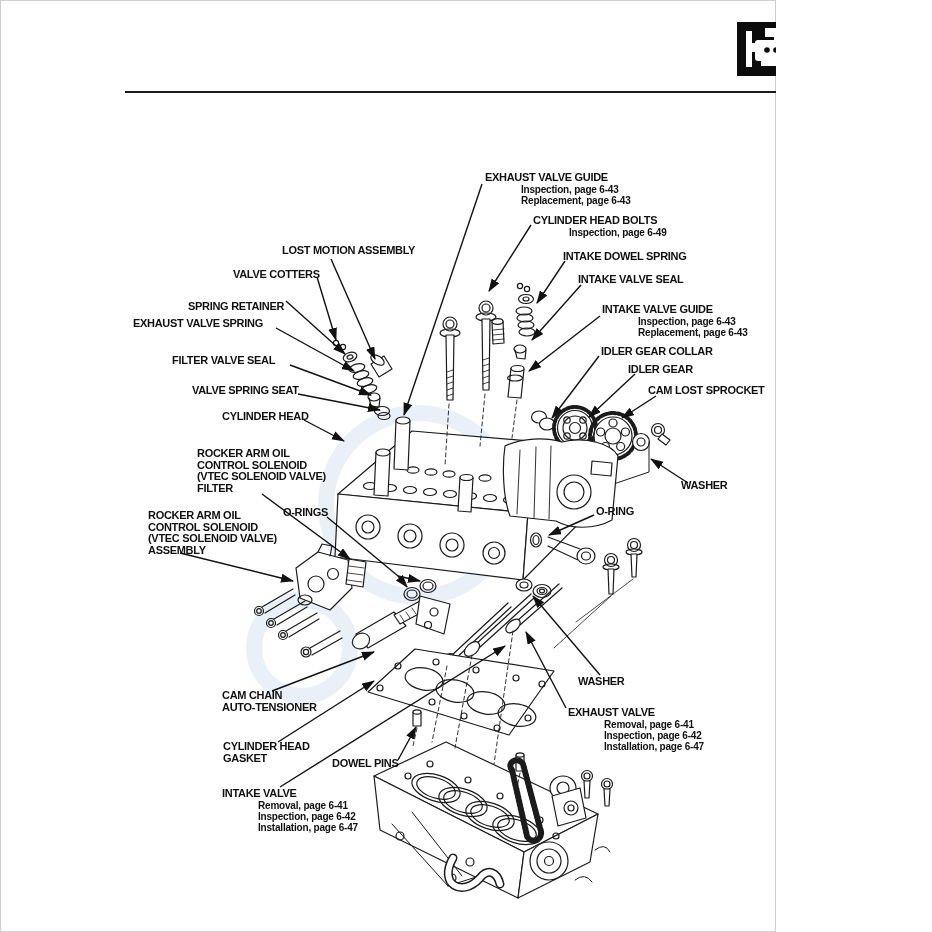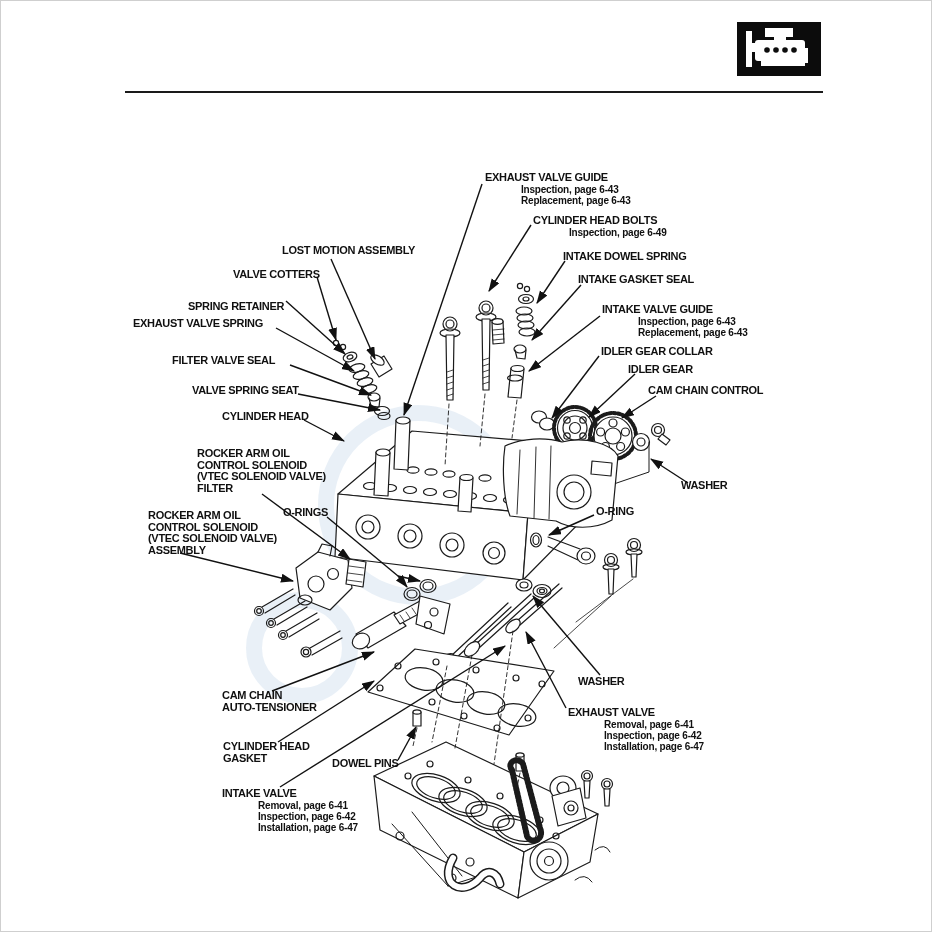--- a/index.html
+++ b/index.html
@@ -1,16 +1,16 @@
 <!DOCTYPE html>
 <html><head>
 <meta charset="utf-8">
 <style>
   html,body{margin:0;padding:0;background:#fff;}
-  .page{position:relative;width:932px;height:932px;background:#fff;overflow:hidden;
+  .page{position:relative;width:776px;height:932px;background:#fff;overflow:hidden;
         outline:1px solid #cfcfcf;outline-offset:-1px;
         font-family:"Liberation Sans",sans-serif;}
   .icon-box{position:absolute;left:737px;top:22px;width:84px;height:54px;}
   .rule{position:absolute;left:125px;top:91px;width:698px;height:2px;background:#1a1a1a;}
   .art{position:absolute;left:0;top:0;}
   .co{position:absolute;color:#101010;font-weight:bold;font-size:11px;line-height:11.5px;
       letter-spacing:-0.3px;white-space:nowrap;}
   .co .sub{font-size:10px;line-height:11px;letter-spacing:-0.2px;padding-left:36px;}
 </style>
 </head>
@@ -365,39 +365,39 @@
   <div class="co" style="left:533px;top:215px">
     <div>CYLINDER HEAD BOLTS</div>
     <div class="sub">Inspection, page 6-49</div>
   </div>
 
   <div class="co" style="left:563px;top:251px">
     <div>INTAKE DOWEL SPRING</div>
   </div>
 
   <div class="co" style="left:578px;top:274px">
-    <div>INTAKE GASKET SEAL</div>
+    <div>INTAKE VALVE SEAL</div>
   </div>
 
   <div class="co" style="left:602px;top:304px">
     <div>INTAKE VALVE GUIDE</div>
     <div class="sub">Inspection, page 6-43</div>
     <div class="sub">Replacement, page 6-43</div>
   </div>
 
   <div class="co" style="left:601px;top:346px">
     <div>IDLER GEAR COLLAR</div>
   </div>
 
   <div class="co" style="left:628px;top:364px">
     <div>IDLER GEAR</div>
   </div>
 
   <div class="co" style="left:648px;top:385px">
-    <div>CAM CHAIN CONTROL</div>
+    <div>CAM LOST SPROCKET</div>
   </div>
 
   <div class="co" style="left:681px;top:480px">
     <div>WASHER</div>
   </div>
 
   <div class="co" style="left:596px;top:506px">
     <div>O-RING</div>
   </div>
 

